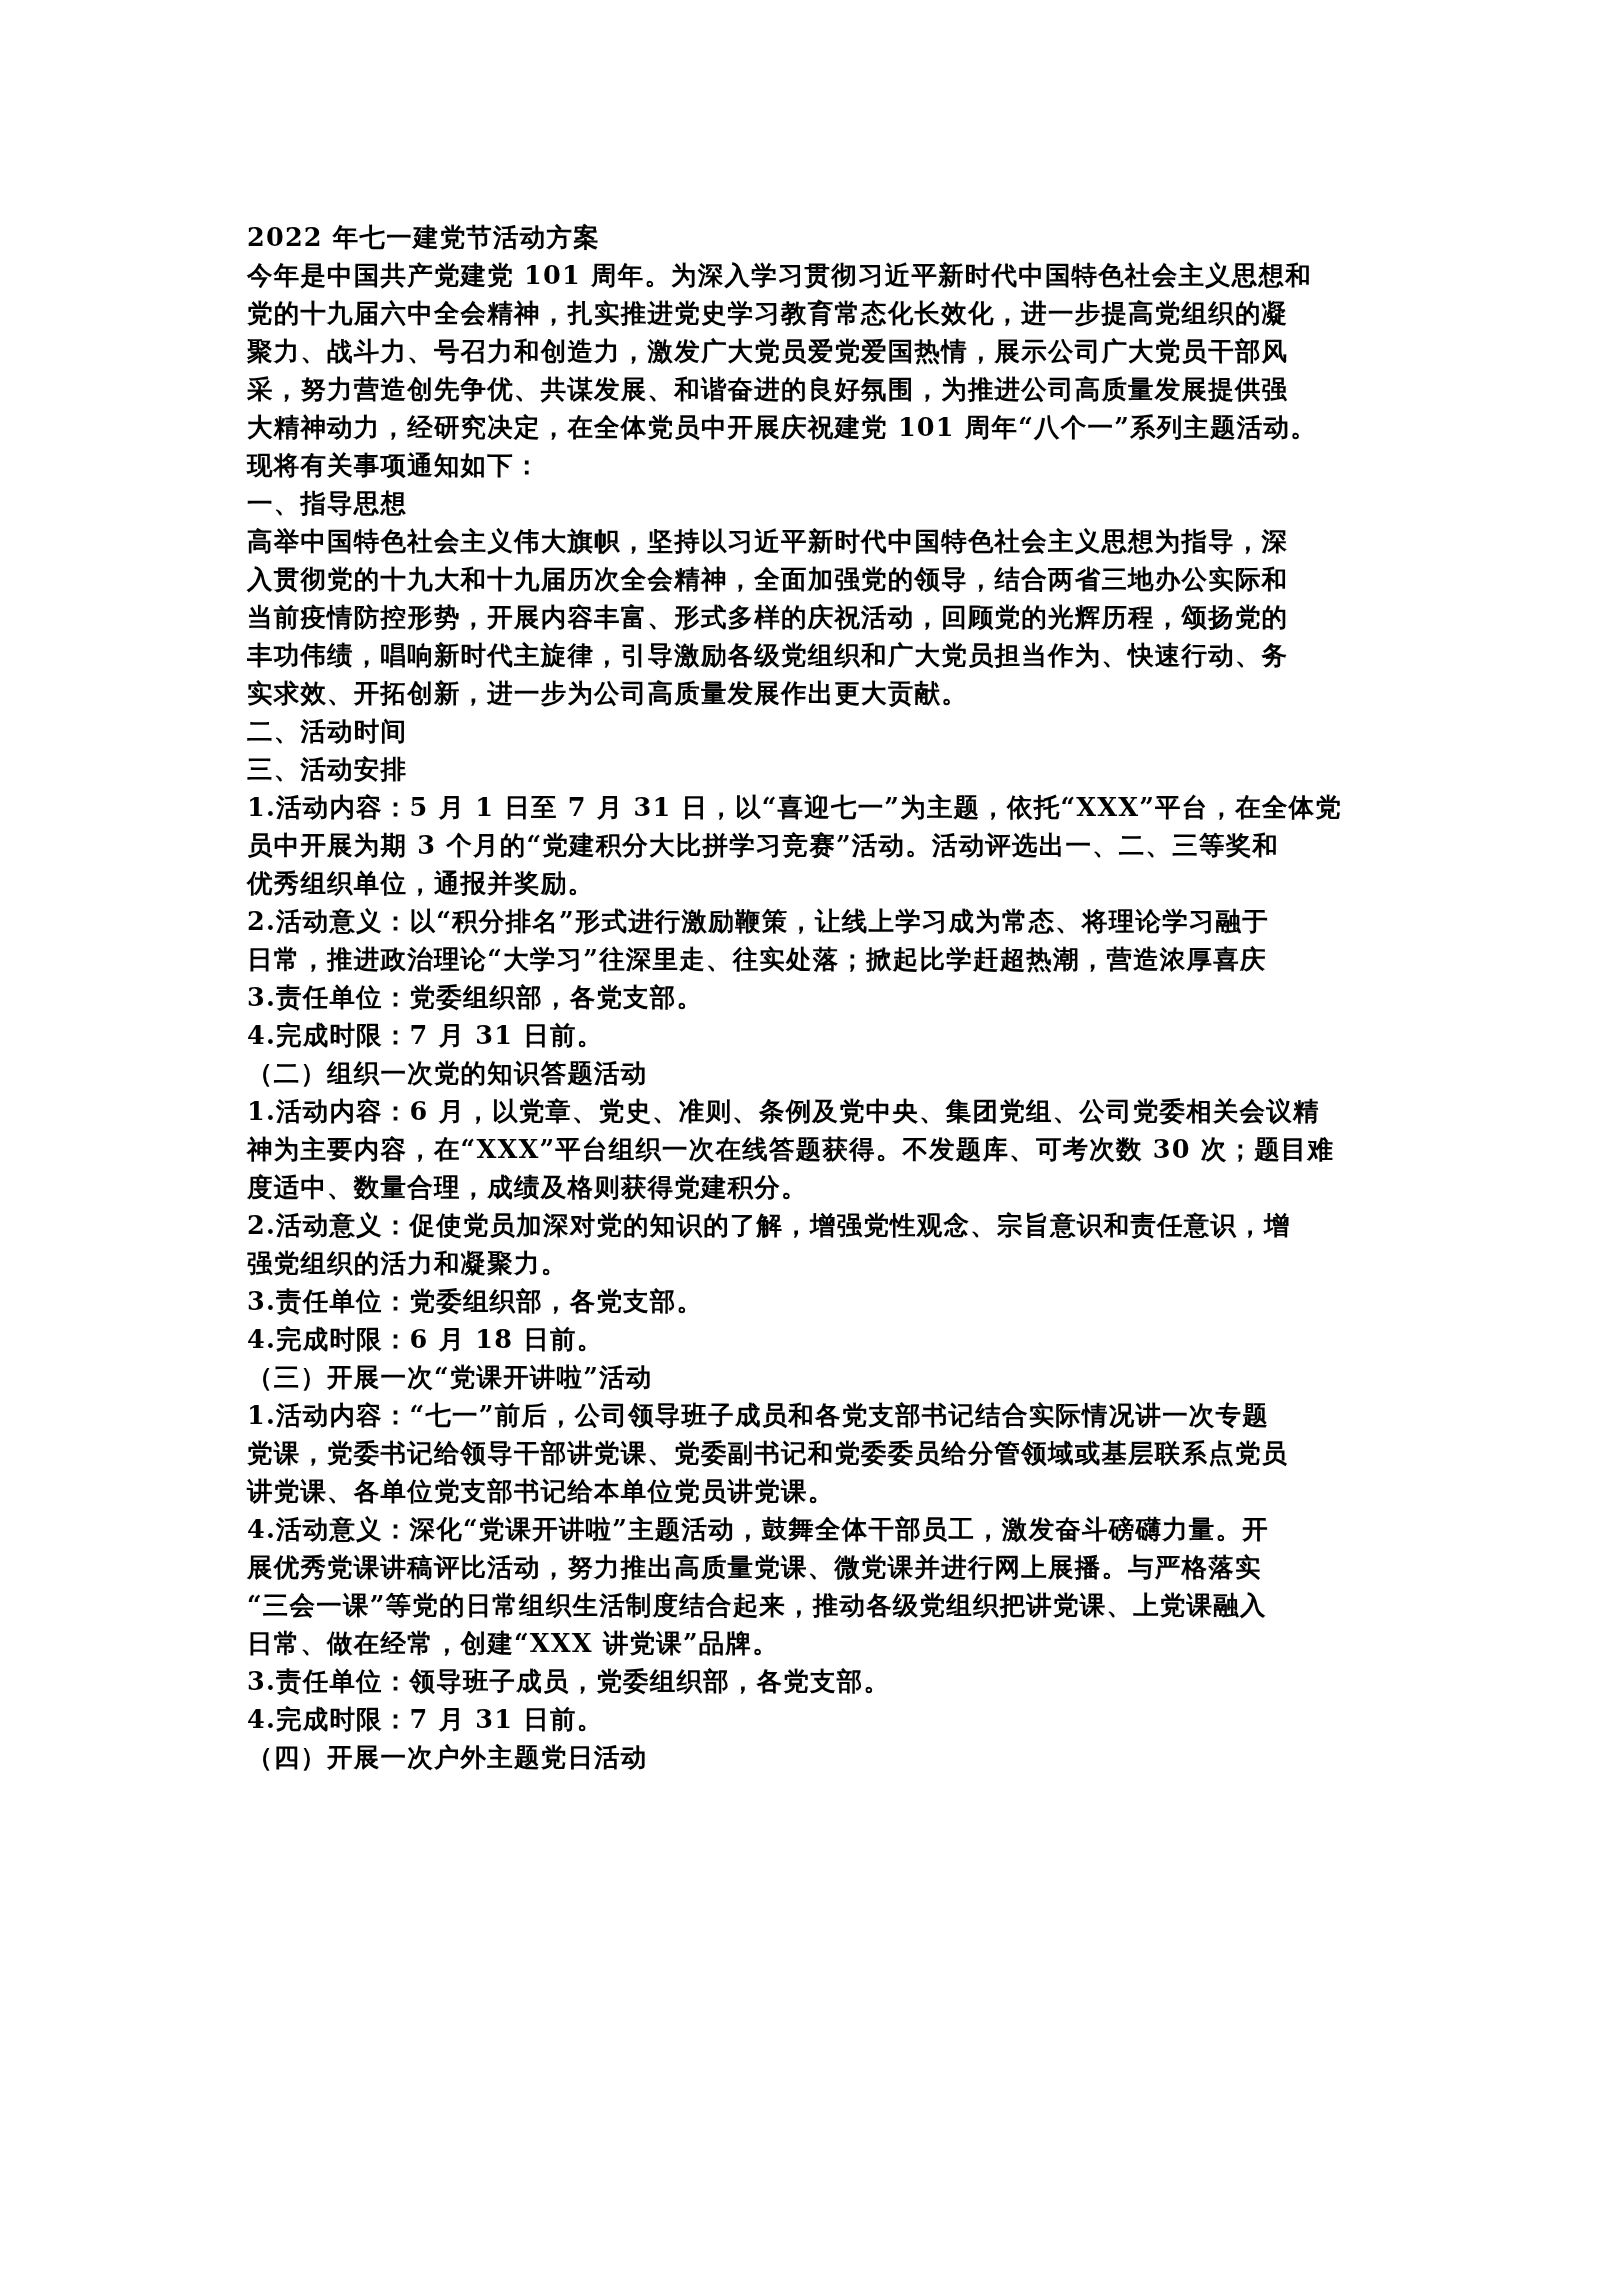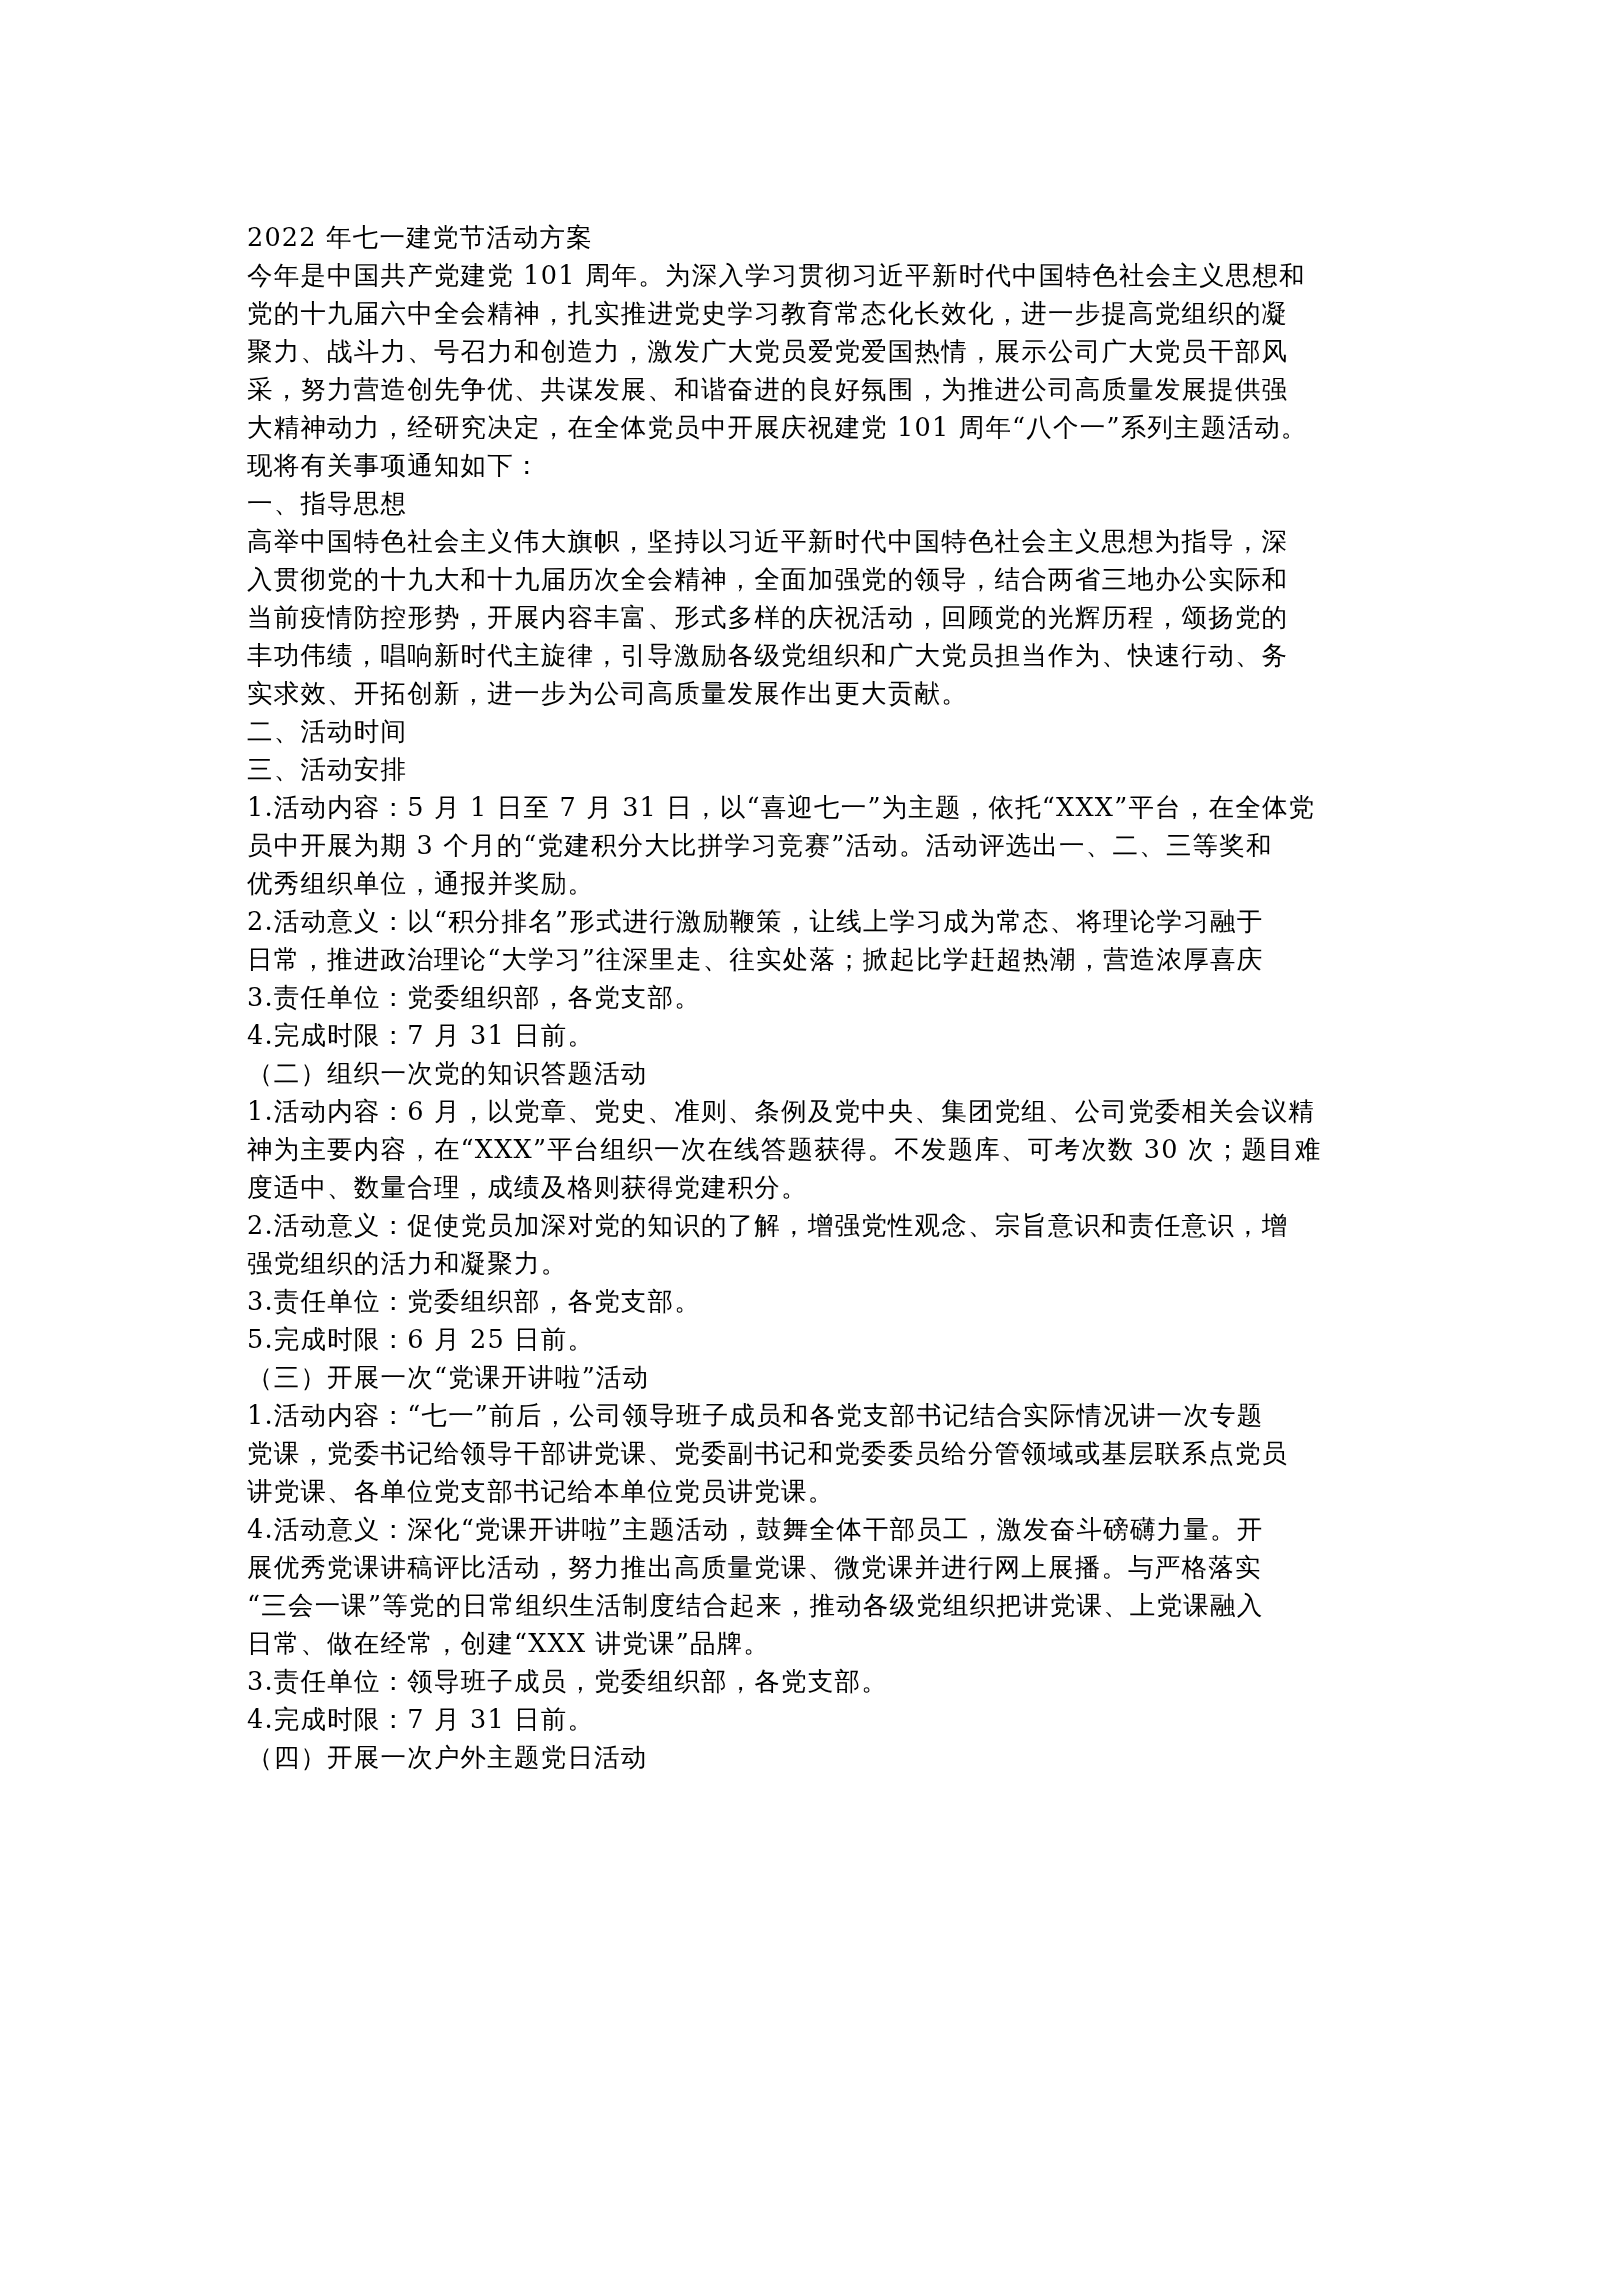--- a/index.html
+++ b/index.html
@@ -21,20 +21,21 @@
     color: #000000;
     font-family: "DejaVu Serif", "Liberation Serif", serif;
     font-size: 25.5px;
     line-height: 38px;
   }
   .line {
     display: block;
     white-space: nowrap;
     height: 38px;
     letter-spacing: 1.2px;
+    font-weight: bold;
   }
   .line.heading { }
 </style>
 </head>
 <body>
 
 <div class="page">
   <span class="line">2022 年七一建党节活动方案</span>
   <span class="line">今年是中国共产党建党 101 周年。为深入学习贯彻习近平新时代中国特色社会主义思想和</span>
   <span class="line">党的十九届六中全会精神，扎实推进党史学习教育常态化长效化，进一步提高党组织的凝</span>
@@ -57,21 +58,21 @@
   <span class="line">日常，推进政治理论“大学习”往深里走、往实处落；掀起比学赶超热潮，营造浓厚喜庆</span>
   <span class="line">3.责任单位：党委组织部，各党支部。</span>
   <span class="line">4.完成时限：7 月 31 日前。</span>
   <span class="line heading">（二）组织一次党的知识答题活动</span>
   <span class="line">1.活动内容：6 月，以党章、党史、准则、条例及党中央、集团党组、公司党委相关会议精</span>
   <span class="line">神为主要内容，在“XXX”平台组织一次在线答题获得。不发题库、可考次数 30 次；题目难</span>
   <span class="line">度适中、数量合理，成绩及格则获得党建积分。</span>
   <span class="line">2.活动意义：促使党员加深对党的知识的了解，增强党性观念、宗旨意识和责任意识，增</span>
   <span class="line">强党组织的活力和凝聚力。</span>
   <span class="line">3.责任单位：党委组织部，各党支部。</span>
-  <span class="line">5.完成时限：6 月 25 日前。</span>
+  <span class="line">4.完成时限：6 月 18 日前。</span>
   <span class="line heading">（三）开展一次“党课开讲啦”活动</span>
   <span class="line">1.活动内容：“七一”前后，公司领导班子成员和各党支部书记结合实际情况讲一次专题</span>
   <span class="line">党课，党委书记给领导干部讲党课、党委副书记和党委委员给分管领域或基层联系点党员</span>
   <span class="line">讲党课、各单位党支部书记给本单位党员讲党课。</span>
   <span class="line">4.活动意义：深化“党课开讲啦”主题活动，鼓舞全体干部员工，激发奋斗磅礴力量。开</span>
   <span class="line">展优秀党课讲稿评比活动，努力推出高质量党课、微党课并进行网上展播。与严格落实</span>
   <span class="line">“三会一课”等党的日常组织生活制度结合起来，推动各级党组织把讲党课、上党课融入</span>
   <span class="line">日常、做在经常，创建“XXX 讲党课”品牌。</span>
   <span class="line">3.责任单位：领导班子成员，党委组织部，各党支部。</span>
   <span class="line">4.完成时限：7 月 31 日前。</span>

